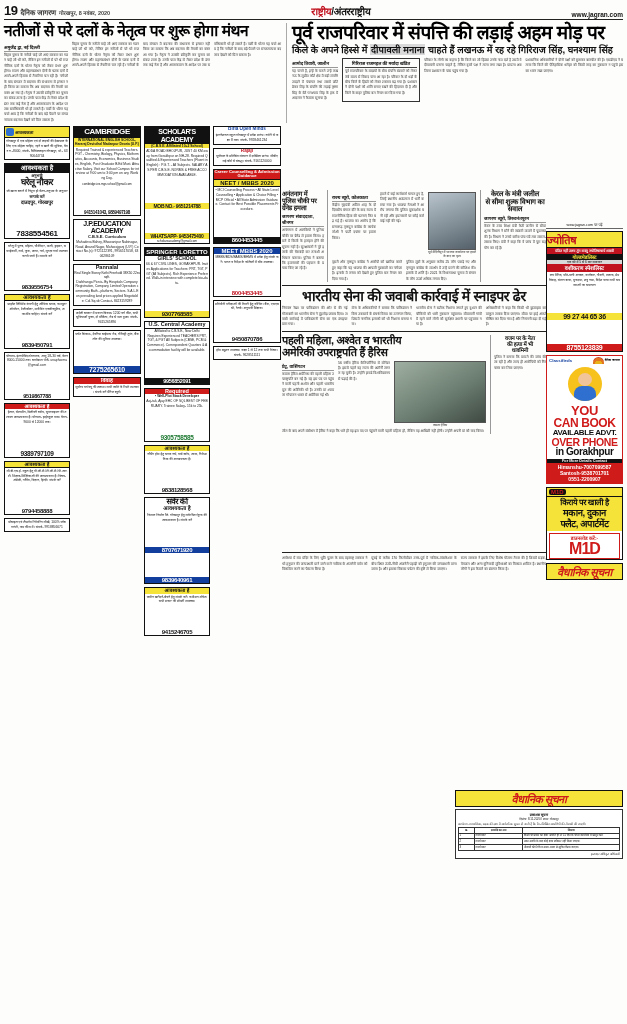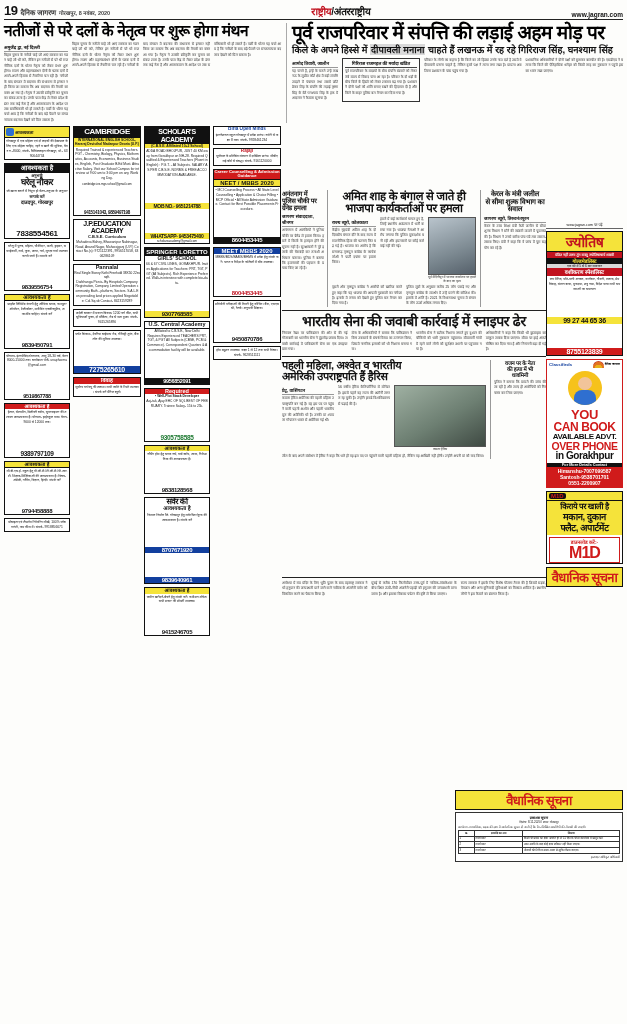--- a/index.html
+++ b/index.html
@@ -91,21 +91,21 @@
   .photo-cap { font-size:3.2px; color:#333; text-align:center; line-height:1.3; }
   .boxed { border:1px solid #333; padding:2px; }
 
   
   .rail { position:absolute; right:4px; width:77px; }
   .rail-ad { border:1px solid #111; margin-bottom:3px; background:#fff; overflow:hidden; }
 
   .center-strip { position:absolute; left:282px; width:264px; }
 
   .jyotish-hd { background:#f5e33a; border-bottom:1px solid #111;
-                font-size:14px; font-weight:bold; text-align:center; color:#c1121f;
+                font-size:11px; font-weight:bold; color:#c1121f;
                 letter-spacing:-.5px;font-family:Liberation Serif, serif; }
   .tiny { font-size:3px; line-height:1.4; }
 
   .you-can-book { background:#fff; text-align:center; padding:2px 1px; }
   .ycb-line { font-weight:bold; color:#d01b1b; letter-spacing:-.4px; line-height:1; }
   .ycb-black { color:#111; }
   .person { width:34px; height:34px; border-radius:50%; background:#f6c21b;
             margin:2px auto 1px; position:relative; overflow:hidden; }
   .person::before{content:"";position:absolute;left:10px;top:6px;width:14px;height:13px;
             border-radius:50%;background:#f2c49a;}
@@ -114,21 +114,21 @@
 
   .kiraya { background:#f5e33a; text-align:center; padding:2px; }
   .kiraya-l { font-weight:bold; letter-spacing:-.4px; line-height:1.12; color:#111; }
   .m1d-box { border:1.5px solid #d01b1b; margin:2px 2px 0; background:#fff;
              text-align:center; padding:1px; }
   .m1d { font-size:16px; font-weight:bold; color:#d01b1b; letter-spacing:-1px;
          line-height:.95; }
   .m1d-sm { font-size:5px; font-weight:bold; color:#d01b1b; }
 
   .vaidhanik { background:#f5e33a; border:1.5px solid #111; text-align:center; }
-  .vaidhanik-t { font-size:13px; font-weight:bold; color:#d01b1b; letter-spacing:-.6px; }
+  .vaidhanik-t { font-size:11px; font-weight:bold; color:#d01b1b; letter-spacing:-.6px;font-style:italic; }
 
   table.notice { width:100%; border-collapse:collapse; font-size:2.8px; }
   table.notice td, table.notice th { border:.5px solid #333; padding:.5px; line-height:1.3; }
 </style>
 </head>
 <body>
 
 <div class="page">
 
   <div class="masthead">
@@ -368,21 +368,20 @@
 
       <div style="width:46px;border-right:1px solid #999;padding-right:3px">
         <div class="sub-hd" style="font-size:6.5px;text-align:left">अनंतनाग में</div>
         <div class="sub-hd" style="font-size:6.5px">पुलिस चौकी पर</div>
         <div class="sub-hd" style="font-size:6.5px">ग्रेनेड हमला</div>
         <div class="byline">जागरण संवाददाता, श्रीनगर</div>
         <div class="txt">अनंतनाग में आतंकियों ने पुलिस चौकी पर ग्रेनेड से हमला किया। हमले में किसी के हताहत होने की सूचना नहीं है। सुरक्षाबलों ने पूरे इलाके की घेराबंदी कर तलाशी अभियान चलाया। पुलिस ने बताया कि हमलावरों की पहचान के प्रयास किए जा रहे हैं।</div>
       </div>
 
       <div style="flex:1">
-        <div class="story-hd" style="font-size:11.5px">अमित शाह के बंगाल से जाते ही भाजपा कार्यकर्ताओं पर हमला</div>
         <div style="display:flex;gap:4px;margin-top:2px">
           <div style="width:44px">
             <div class="byline">राज्य ब्यूरो, कोलकाता</div>
             <div class="txt">केंद्रीय गृहमंत्री अमित शाह के दो दिवसीय बंगाल दौरे के बाद राज्य में राजनीतिक हिंसा की घटनाएं फिर बढ़ गई हैं। भाजपा का आरोप है कि सत्तारूढ़ तृणमूल कांग्रेस के कार्यकर्ताओं ने पार्टी दफ्तर पर हमला किया।</div>
           </div>
           <div style="width:44px">
             <div class="txt">हमले में कई कार्यकर्ता घायल हुए हैं, जिन्हें स्थानीय अस्पताल में भर्ती कराया गया है। भाजपा नेताओं ने आरोप लगाया कि पुलिस मूकदर्शक बनी रही और हमलावरों पर कोई कार्रवाई नहीं की गई।</div>
           </div>
           <div style="flex:1">
             <div class="photo" style="height:58px"></div>

